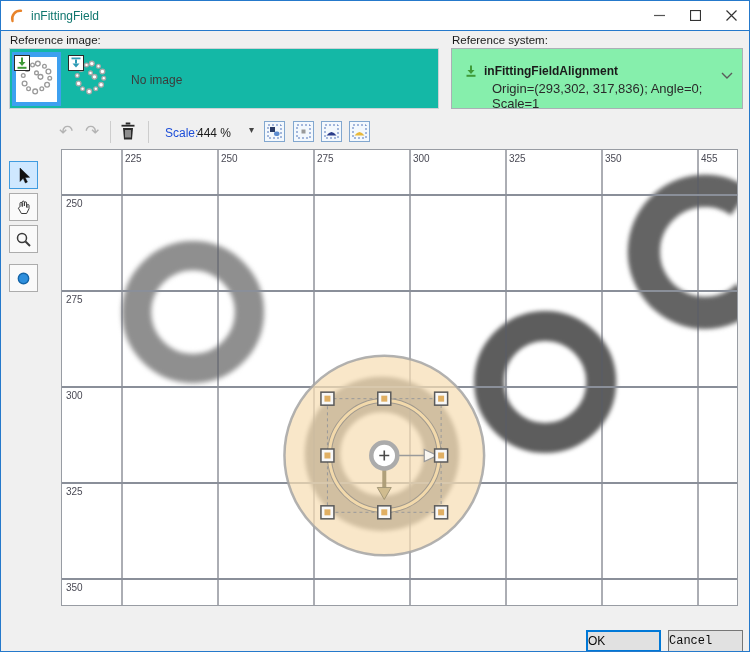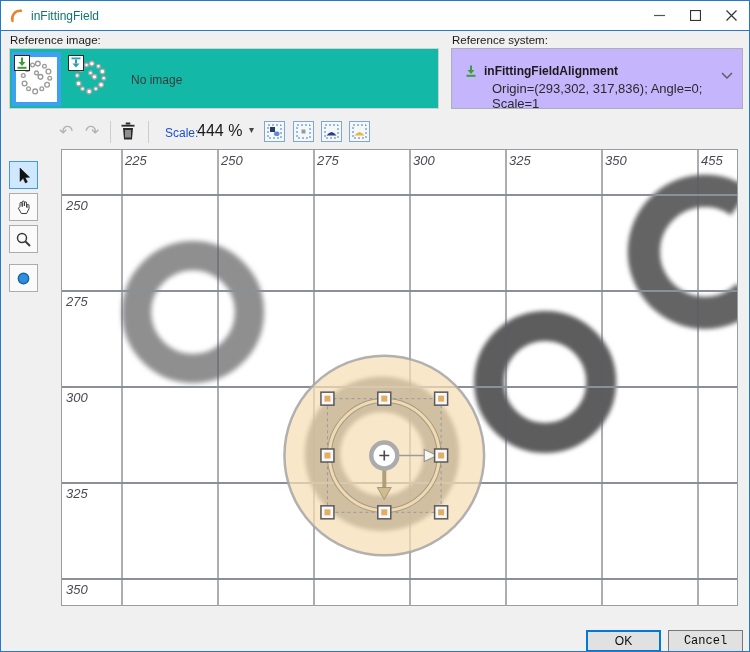--- a/index.html
+++ b/index.html
@@ -28,58 +28,58 @@
   .thumb { position:absolute; top:3px; width:49px; height:54px; }
   .thumb.selected { background:#3da0f0; }
   .thumb-img { position:absolute; left:4px; top:5px; width:41px; height:45px; background:#fff; }
   .mini-badge {
     position:absolute; left:2px; top:3px; width:16px; height:16px;
     background:#fff; border:1px solid #2a2a2a;
   }
   .no-image-label { position:absolute; left:121px; top:24px; font-size:12px; color:#3c3c3c; }
   .coord-box {
     position:absolute; left:450px; top:47px; width:292px; height:61px;
-    background:#c4b5fd; border:1px solid #aab0b6;
+    background:#86efac; border:1px solid #aab0b6;
   }
   .coord-name-row { position:absolute; left:12px; top:15px; display:flex; align-items:center; }
   .coord-name { margin-left:6px; font-size:12px; font-weight:bold; color:#1a1a1a; }
   .coord-details { position:absolute; left:40px; top:32px; font-size:13px; color:#2a2a2a; }
   .coord-chevron { position:absolute; right:8px; top:22px; }
   
   .toolbar { position:absolute; left:0; top:114px; width:748px; height:34px; }
   .tb-btn { position:absolute; top:4px; width:24px; height:24px; display:flex; align-items:center; justify-content:center; }
   .tb-glyph { font-size:17px; color:#b3b3b3; line-height:1; }
   .tb-sep { position:absolute; top:6px; width:1px; height:22px; background:#cdcdcd; }
   .scale-label { position:absolute; left:164px; top:11px; font-size:12px; color:#1d4ed8; }
-  .scale-combo { position:absolute; left:196px; top:7px; width:62px; height:22px; font-size:16px; color:#1a1a1a; display:flex; }
+  .scale-combo { position:absolute; left:196px; top:7px; width:62px; height:22px; font-size:12px; color:#1a1a1a; display:flex; align-items:center; }
   .scale-arrow { position:absolute; left:248px; top:9px; font-size:10px; color:#444; }
   .zoom-btn {
     position:absolute; top:6px; width:21px; height:21px;
     border:1px solid #82a7cf; background:#f3f8fd;
     display:flex; align-items:center; justify-content:center;
   }
   
   .tool-btn {
     position:absolute; left:8px; width:29px; height:28px;
     background:#fafafa; border:1px solid #acacac;
     display:flex; align-items:center; justify-content:center;
   }
   .tool-btn.selected { background:#cfe8ff; border:1px solid #3f9bdf; }
   
   .canvas {
     position:absolute; left:60px; top:148px; width:677px; height:457px;
     background:#ffffff; border:1px solid #989ca3; overflow:hidden;
   }
   .canvas svg { position:absolute; left:0; top:0; }
-  .tick-label { position:absolute; font-size:13px; color:#4a4a55; z-index:4;font-style:italic; }
+  .tick-label { position:absolute; font-size:10px; color:#4a4a55; z-index:4; }
   
   .footer-btn {
     position:absolute; top:629px; width:75px; height:22px;
     background:#e1e1e1; font-size:12px; color:#0a0a0a;
-    display:flex; align-items:center; justify-content:center;
+    display:flex; align-items:center; 
   }
   .ok { left:585px; border:2px solid #0078d7; }
   .cancel { left:667px; border:1px solid #767676;font-family:Liberation Mono, monospace; }
 </style>
 </head>
 <body>
 
 <div class="window">
 
   <div class="titlebar">

